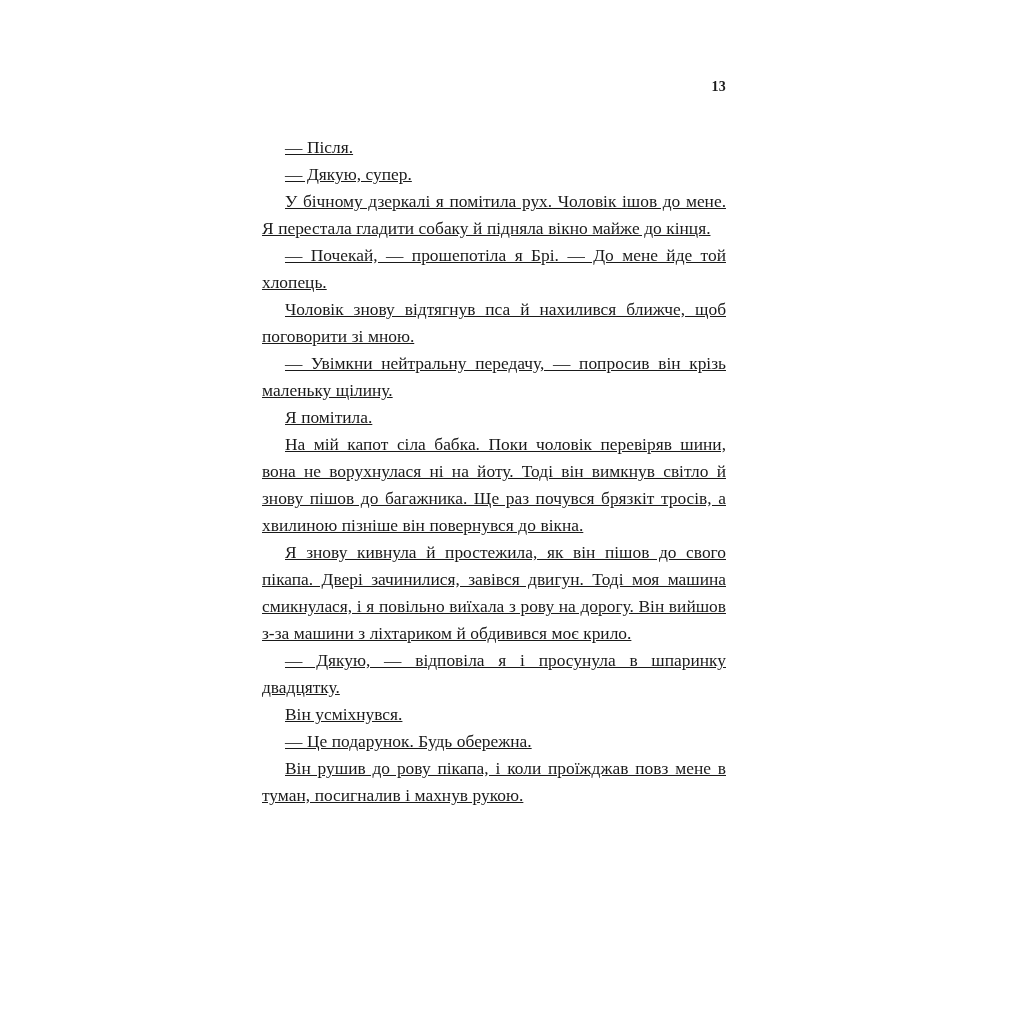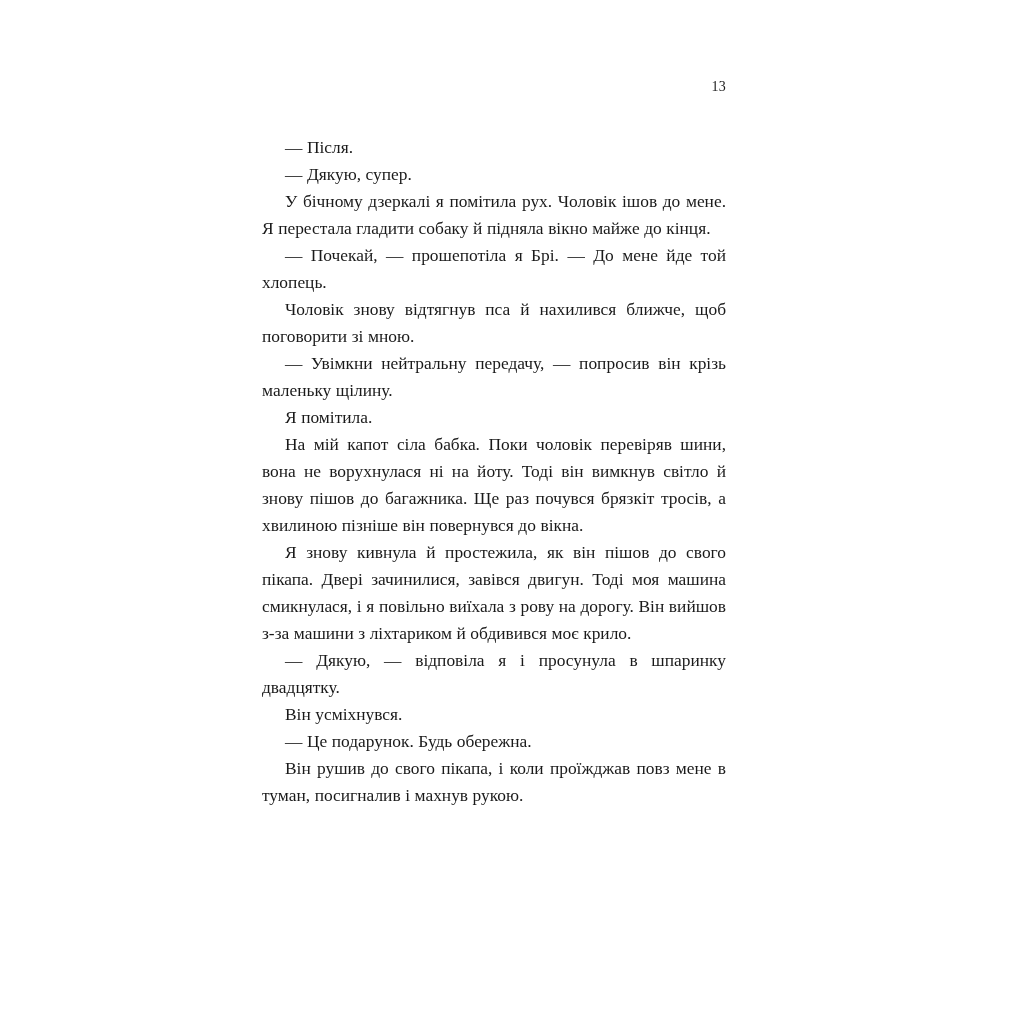--- a/index.html
+++ b/index.html
@@ -23,21 +23,21 @@
   }
 
   
   .folio {
     position: absolute;
     top: 80px;
     left: 262px;
     width: 464px;
     text-align: right;
     font-family: "Liberation Serif", "DejaVu Serif", serif;
-    font-weight: normal;
+    font-weight: bold;
     font-size: 14px;
     letter-spacing: 0.3px;
     color: #1a1a1a;
     line-height: 1;
   }
 
   
   .textblock {
     position: absolute;
     top: 134px;
@@ -48,20 +48,21 @@
   .para {
     margin: 0;
     text-indent: 23px;
     text-align: justify;
     text-justify: inter-word;
     font-size: 17.4px;
     line-height: 27px;
     color: #1a1a1a;
     -webkit-font-smoothing: antialiased;
     word-spacing: 0.2px;
+    text-decoration: underline;
   }
 
   
   .para:last-child {
     text-align: justify;
   }
 
   
   .para.dialogue { }
 </style>
@@ -78,16 +79,16 @@
     <p class="para">У бічному дзеркалі я помітила рух. Чоловік ішов до мене. Я перестала гладити собаку й підняла вікно майже до кінця.</p>
     <p class="para dialogue">— Почекай, — прошепотіла я Брі. — До мене йде той хлопець.</p>
     <p class="para">Чоловік знову відтягнув пса й нахилився ближче, щоб поговорити зі мною.</p>
     <p class="para dialogue">— Увімкни нейтральну передачу, — попросив він крізь маленьку щілину.</p>
     <p class="para">Я помітила.</p>
     <p class="para">На мій капот сіла бабка. Поки чоловік перевіряв шини, вона не ворухнулася ні на йоту. Тоді він вимкнув світло й знову пішов до багажника. Ще раз почувся брязкіт тросів, а хвилиною пізніше він повернувся до вікна.</p>
     <p class="para">Я знову кивнула й простежила, як він пішов до свого пікапа. Двері зачинилися, завівся двигун. Тоді моя машина смикнулася, і я повільно виїхала з рову на дорогу. Він вийшов з-за машини з ліхтариком й обдивився моє крило.</p>
     <p class="para dialogue">— Дякую, — відповіла я і просунула в шпаринку двадцятку.</p>
     <p class="para">Він усміхнувся.</p>
     <p class="para dialogue">— Це подарунок. Будь обережна.</p>
-    <p class="para">Він рушив до свого пікапа, і коли проїжджав повз мене в туман, посигналив і махнув рукою.</p>
+    <p class="para">Він рушив до рову пікапа, і коли проїжджав повз мене в туман, посигналив і махнув рукою.</p>
   </div>
 
 </div>
 
 </body></html>

